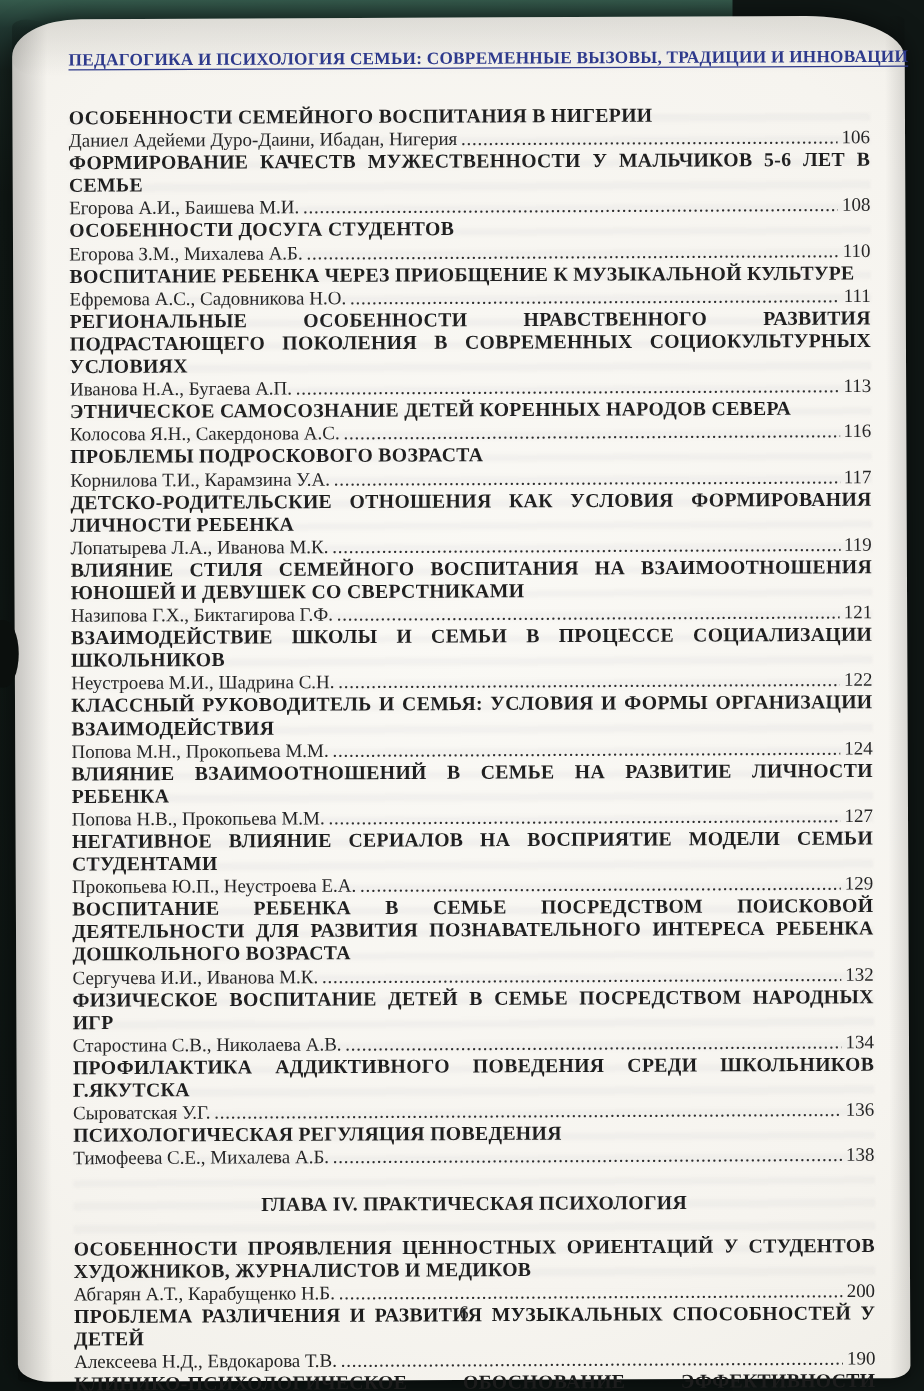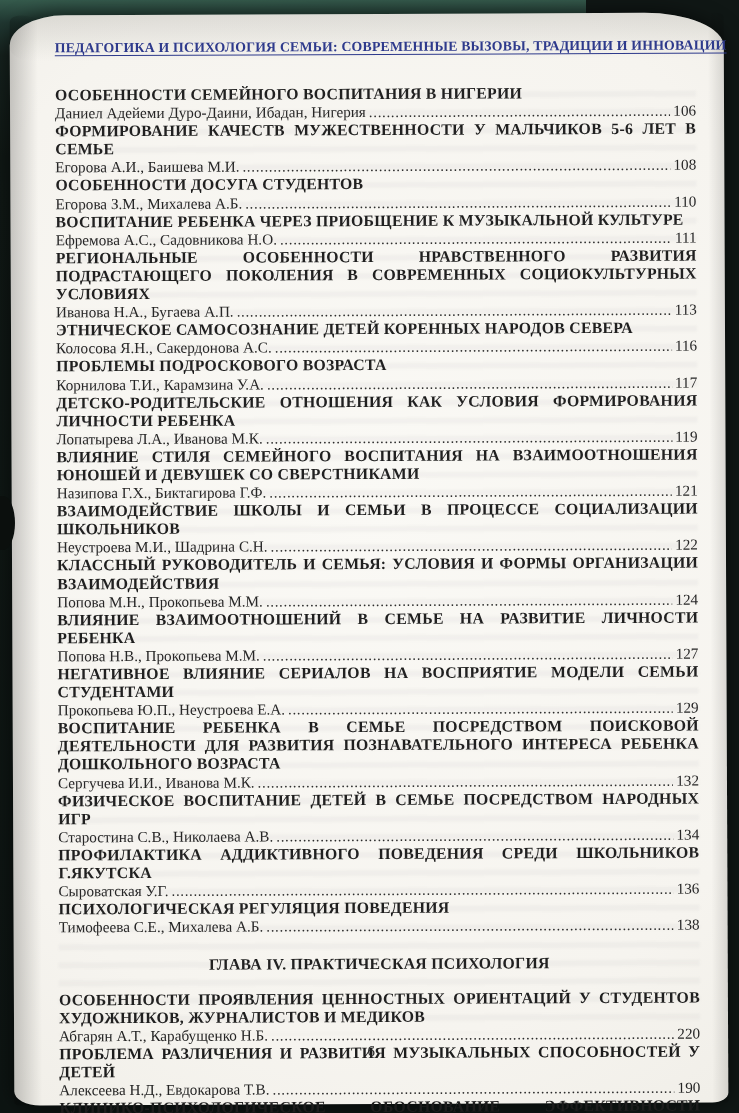--- a/index.html
+++ b/index.html
@@ -266,21 +266,21 @@
               <span class="dots">....................................................................................................................................................................................................................................................................</span>
               <span class="pageno">138</span>
             </div>
           </div>
           <div class="chapter-heading">ГЛАВА IV. ПРАКТИЧЕСКАЯ ПСИХОЛОГИЯ</div>
           <div class="entry">
             <div class="entry-title">ОСОБЕННОСТИ ПРОЯВЛЕНИЯ ЦЕННОСТНЫХ ОРИЕНТАЦИЙ У СТУДЕНТОВ ХУДОЖНИКОВ, ЖУРНАЛИСТОВ И МЕДИКОВ</div>
             <div class="authors-line">
               <span class="authors">Абгарян А.Т., Карабущенко Н.Б.</span>
               <span class="dots">....................................................................................................................................................................................................................................................................</span>
-              <span class="pageno">220</span>
+              <span class="pageno">200</span>
             </div>
           </div>
           <div class="entry">
             <div class="entry-title">ПРОБЛЕМА РАЗЛИЧЕНИЯ И РАЗВИТИЯ МУЗЫКАЛЬНЫХ СПОСОБНОСТЕЙ У ДЕТЕЙ</div>
             <div class="authors-line">
               <span class="authors">Алексеева Н.Д., Евдокарова Т.В.</span>
               <span class="dots">....................................................................................................................................................................................................................................................................</span>
               <span class="pageno">190</span>
             </div>
           </div>

